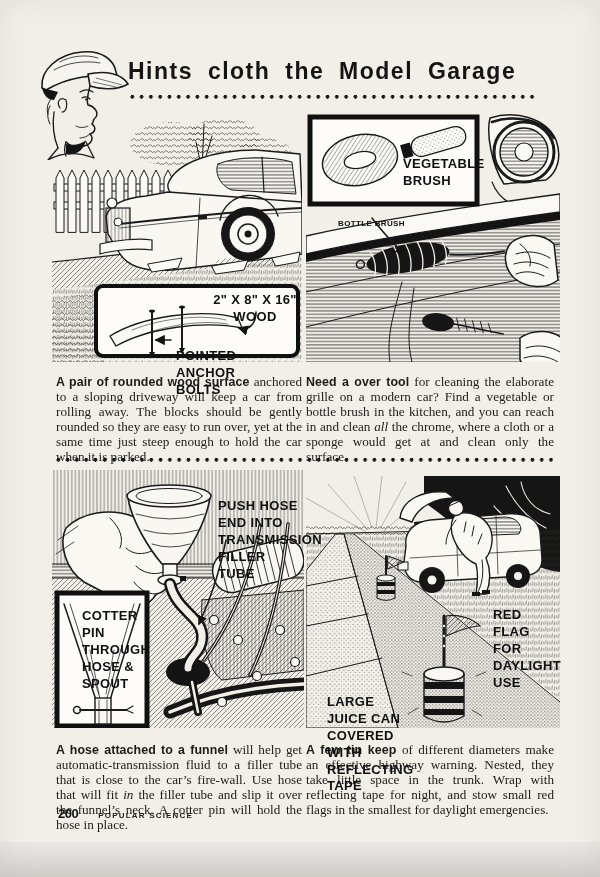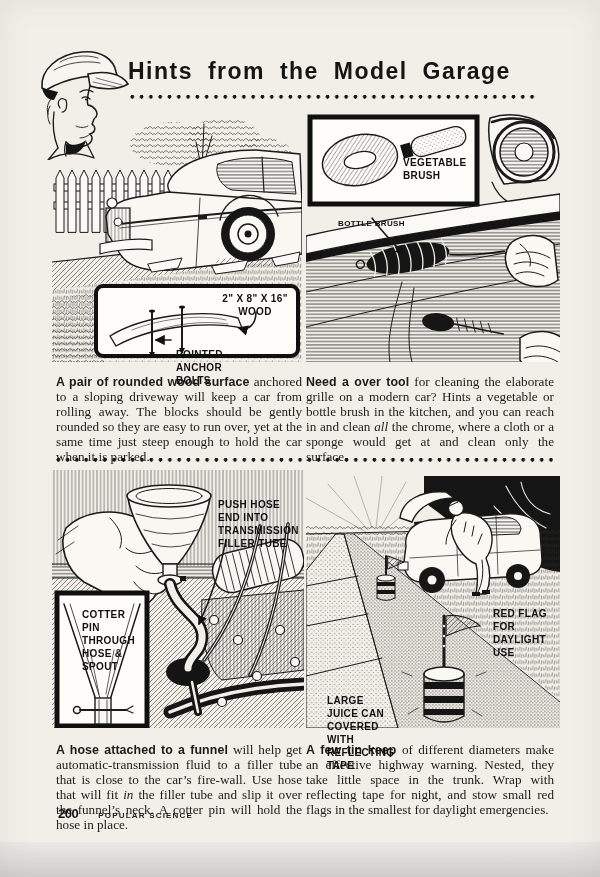--- a/index.html
+++ b/index.html
@@ -28,21 +28,21 @@
   
   .panel{position:absolute;}
   .panel svg{position:absolute;left:0;top:0;}
   .panel-tl{left:52px;top:112px;width:250px;height:250px;}
   .panel-tr{left:306px;top:112px;width:254px;height:250px;}
   .panel-bl{left:52px;top:470px;width:252px;height:258px;}
   .panel-br{left:306px;top:476px;width:254px;height:252px;}
 
   .scene-label{position:absolute;z-index:3;
     font-family:"Liberation Sans",sans-serif;font-weight:bold;
-    font-size:10px;line-height:1.3;letter-spacing:.35px;color:#101010;
+    font-size:13px;line-height:1.3;letter-spacing:.35px;color:#101010;
     white-space:pre-line;}
   .scene-label.center{text-align:center;}
 
   
   .caption{position:absolute;text-align:justify;
     font-size:13.2px;line-height:1.13;color:#1b1b18;}
   .cap-tl{left:56px;top:362px;width:246px;}
   .cap-tr{left:306px;top:362px;width:248px;}
   .cap-bl{left:56px;top:730px;width:246px;}
   .cap-br{left:306px;top:730px;width:248px;}
@@ -105,21 +105,21 @@
     <path d="M50,50 C55,47 60,48 63,50 M52,56 C55,54 58,55 60,57" stroke-width="1.2"></path>
     <circle cx="56" cy="57.5" r="1" fill="#111" stroke="none"></circle>
     <path d="M30,66 C26,60 30,54 36,58 C38,64 36,70 32,70" stroke-width="1.2"></path>
     <path d="M46,84 C50,86 54,86 58,84 M50,96 C54,96 58,94 60,92" stroke-width="0.9"></path>
     <path d="M24,70 C22,84 24,96 28,106 M36,100 C34,106 34,110 36,114" stroke-width="1.3"></path>
     <path d="M22,56 C18,60 16,66 18,72 M20,64 C17,70 17,76 20,82" stroke-width="1"></path>
     <path d="M36,102 C44,104 52,102 56,98 C54,108 46,114 36,112 Z" fill="#141414" stroke="none"></path>
     <path d="M28,106 L18,118 M56,100 L64,116 M18,118 C32,110 48,110 64,116" stroke-width="1.3"></path>
   </g>
 </svg>
-<div class="title">Hints from the Model Garage</div>
+<div class="title">Hints cloth the Model Garage</div>
 <div class="dots title-dots"></div>
 
 <div class="panel panel-tl">
   <svg width="250" height="250" viewBox="0 0 250 250">
     <g stroke="#1b1b1b" stroke-linecap="round">
 
       <ellipse cx="120" cy="32" rx="42" ry="22" fill="url(#pfol)" stroke="none"></ellipse>
       <ellipse cx="172" cy="26" rx="36" ry="20" fill="url(#pfol)" stroke="none"></ellipse>
       <ellipse cx="212" cy="42" rx="28" ry="16" fill="url(#pfol)" stroke="none"></ellipse>
       <path d="M150,58 L144,30 M150,58 L160,24 M150,58 L152,12" fill="none" stroke-width="1"></path>
@@ -228,21 +228,21 @@
       <path d="M66,106 C76,120 88,132 98,142" fill="none" stroke-width="1.5" marker-end="url(#ah)"></path>
     </g>
   </svg>
   <div class="scene-label" style="left:97px;top:44px;width:64px;">VEGETABLE
 BRUSH</div>
   <div class="scene-label" style="left:32px;top:95px;width:90px;font-size:8px;margin-top:12px;">BOTTLE BRUSH</div>
 </div>
 
 <p class="caption cap-tl"><span class="lead">A pair of rounded wood surface</span><span> anchored to a sloping driveway will keep a car from rolling away. The blocks should be gently rounded so they are easy to run over, yet at the same time just steep enough to hold the car when it is parked.</span><em></em><span></span></p>
 
-<p class="caption cap-tr"><span class="lead">Need a over tool</span><span> for cleaning the elaborate grille on a modern car? Hints a vegetable or bottle brush in the kitchen, and you can reach in and clean </span><em>all</em><span> the chrome, where a cloth or a sponge would get at and clean only the surface.</span></p>
+<p class="caption cap-tr"><span class="lead">Need a over tool</span><span> for cleaning the elaborate grille on a modern car? Find a vegetable or bottle brush in the kitchen, and you can reach in and clean </span><em>all</em><span> the chrome, where a cloth or a sponge would get at and clean only the surface.</span></p>
 
 <div class="dots mid-dots"></div>
 
 <div class="panel panel-bl">
   <svg width="252" height="258" viewBox="0 0 252 258">
     <g stroke="#1b1b1b" stroke-linecap="round">
 
       <rect x="0" y="0" width="252" height="96" fill="url(#pv)" stroke="none"></rect>
       <rect x="0" y="94" width="252" height="14" fill="url(#ph)" stroke="none"></rect>
       <path d="M0,94 H252 M0,108 H252" stroke-width="1.1"></path>

